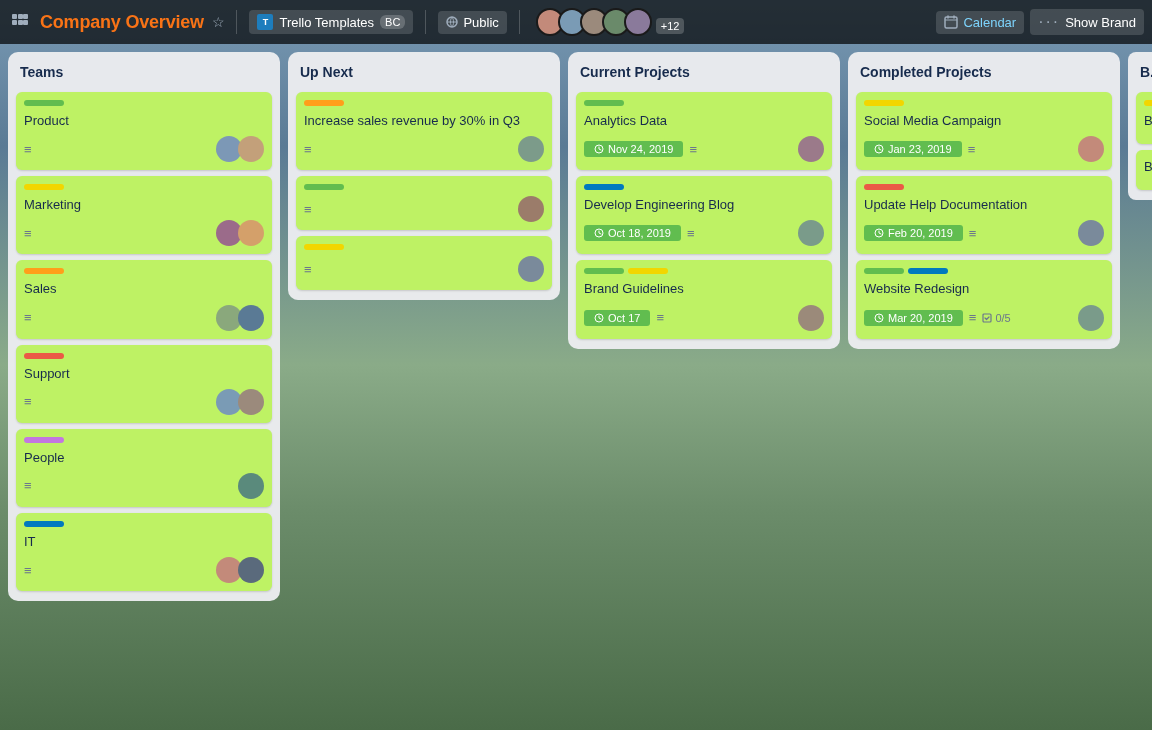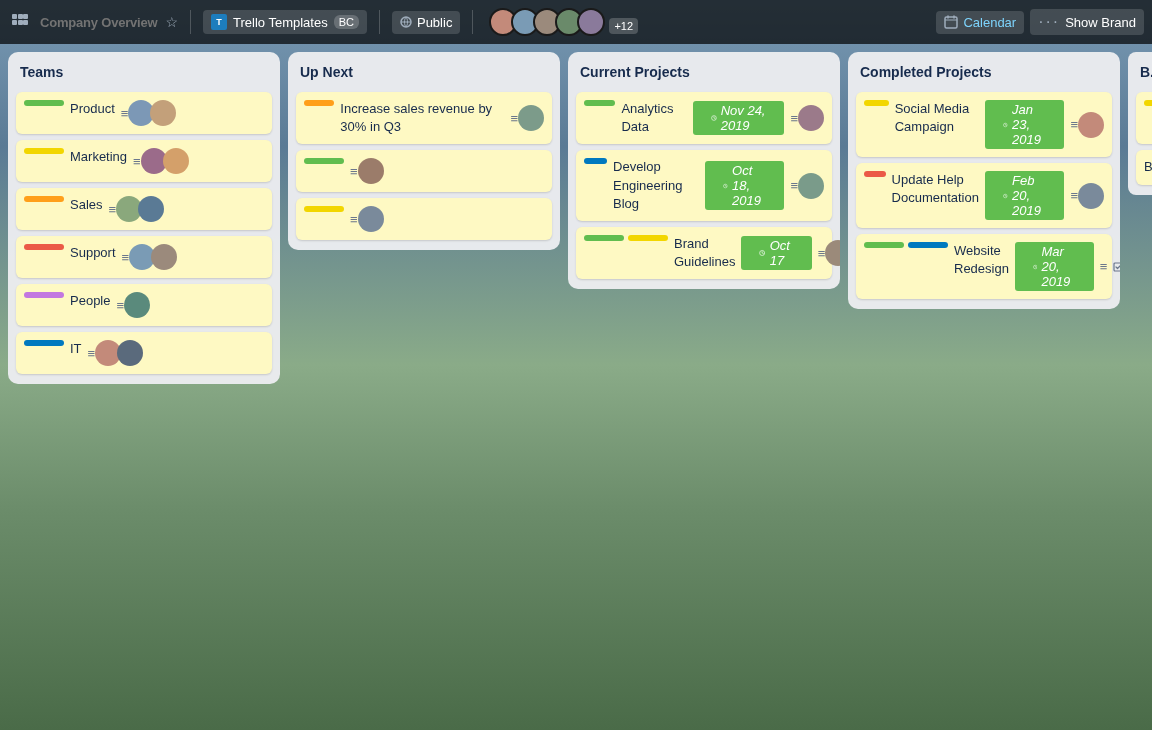--- a/index.html
+++ b/index.html
@@ -36,22 +36,22 @@
       width: 24px;
       height: 24px;
       display: flex;
       align-items: center;
       justify-content: center;
       color: #9fadbc;
       font-size: 14px;
     }
 
     .header-title {
-      color: #737373;
-      font-size: 13px;
+      color: #f97316;
+      font-size: 18px;
       font-weight: 700;
       letter-spacing: -0.2px;
     }
 
     .header-star {
       color: #9fadbc;
       font-size: 14px;
       cursor: pointer;
     }
 
@@ -199,27 +199,28 @@
 
     .column-header {
       font-size: 14px;
       font-weight: 700;
       color: #172b4d;
       padding: 2px 4px 6px;
     }
 
     
     .card {
-      background: #fef9c3;
+      background: #bef264;
       border-radius: 6px;
       padding: 8px;
       box-shadow: 0 1px 2px rgba(0,0,0,0.15);
       display: flex;
-      flex-direction: row;
+      flex-direction: column;
       gap: 6px;
+      justify-content: space-between;
     }
 
     .card-color-bar {
       height: 6px;
       border-radius: 3px;
       width: 40px;
     }
 
     .card-title {
       font-size: 13px;
@@ -239,24 +240,23 @@
       gap: 6px;
     }
 
     .card-date {
       display: flex;
       align-items: center;
       gap: 4px;
       background: #61bd4f;
       color: #fff;
       border-radius: 3px;
-      padding: 2px 18px;
-      font-size: 13px;
+      padding: 2px 10px;
+      font-size: 11px;
       font-weight: 500;
-      font-style: italic;
     }
 
     .card-avatars {
       display: flex;
       align-items: center;
       gap: -4px;
     }
 
     .card-avatar {
       width: 26px;

